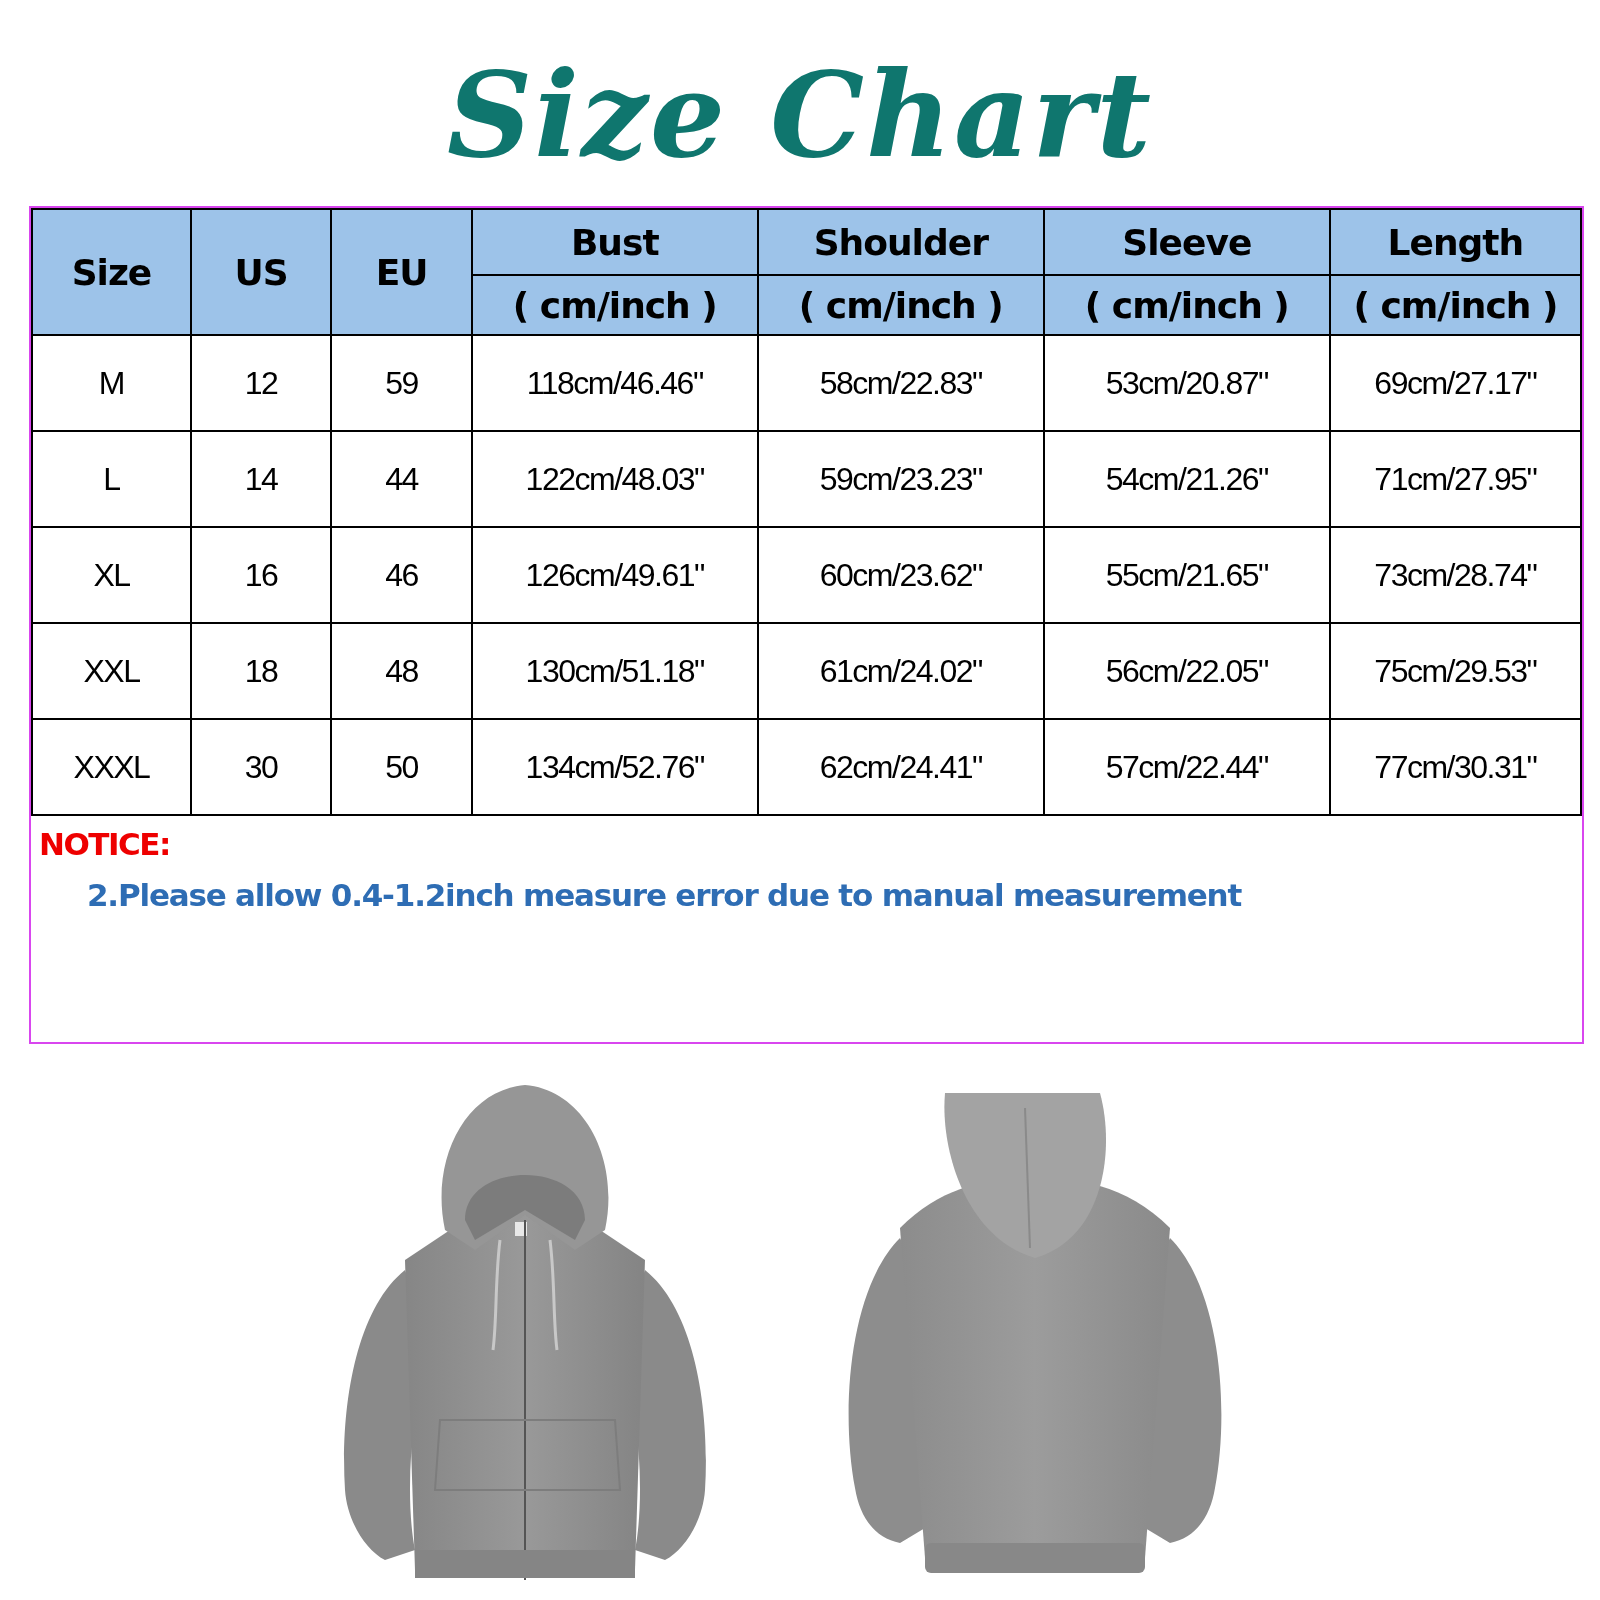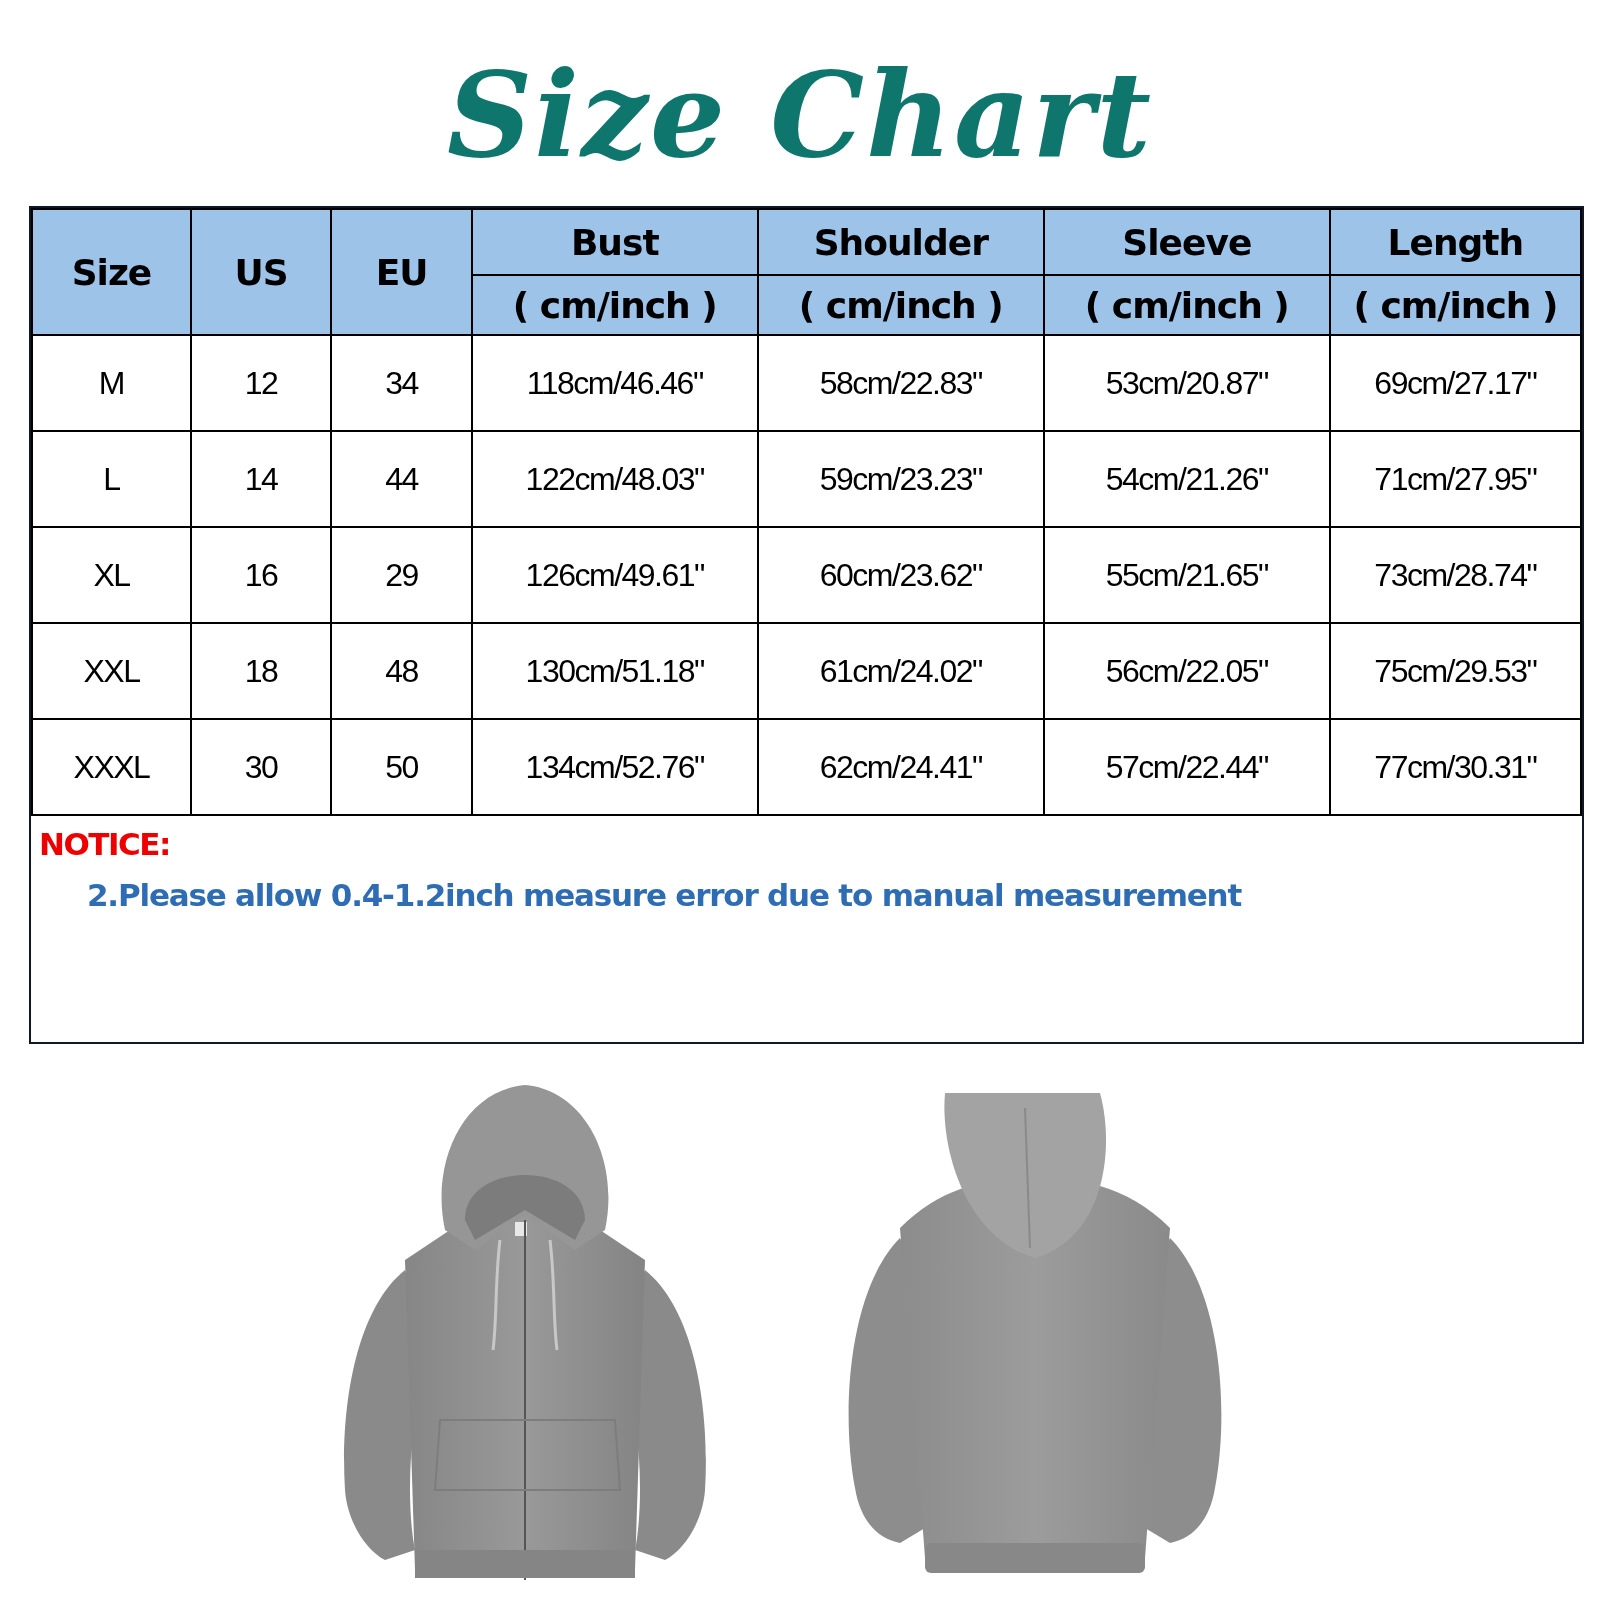--- a/index.html
+++ b/index.html
@@ -2,21 +2,21 @@
 <html><head>
 <meta charset="utf-8">
 <style>
   html, body { margin:0; padding:0; background:#ffffff; }
   body { width:1600px; height:1600px; position:relative; overflow:hidden; font-family:"Liberation Sans", sans-serif; }
   .title {
     position:absolute; left:0; top:40px; width:1600px; text-align:center;
     font-family:"DejaVu Serif", serif; font-weight:bold; font-style:italic;
     font-size:118px; color:#0f766e; letter-spacing:2px; line-height:150px;
   }
-  .chart-box { position:absolute; left:29px; top:206px; width:1551px; border:2px solid #0f172a; }
+  .chart-box { position:absolute; left:29px; top:206px; width:1551px; border:2px solid #d946ef; }
   table.size-table { border-collapse:collapse; width:100%; table-layout:fixed; }
   table.size-table th, table.size-table td { border:2px solid #000; text-align:center; padding:0; }
   table.size-table thead th {
     background:#9dc3e9; font-family:"DejaVu Sans", sans-serif; font-weight:bold;
     font-size:36px; color:#000; letter-spacing:-1px;
   }
   thead tr.h1 th { height:64px; }
   thead tr.h2 th { height:58px; }
   tbody td {
     height:94px; font-family:"Liberation Sans", sans-serif; font-size:32px; color:#000;
@@ -64,39 +64,39 @@
         <th>( cm/inch )</th>
         <th>( cm/inch )</th>
         <th>( cm/inch )</th>
         <th>( cm/inch )</th>
       </tr>
     </thead>
     <tbody>
       <tr>
         <td>M</td>
         <td>12</td>
-        <td>34</td>
+        <td>59</td>
         <td>118cm/46.46"</td>
         <td>58cm/22.83"</td>
         <td>53cm/20.87"</td>
         <td>69cm/27.17"</td>
       </tr>
       <tr>
         <td>L</td>
         <td>14</td>
         <td>44</td>
         <td>122cm/48.03"</td>
         <td>59cm/23.23"</td>
         <td>54cm/21.26"</td>
         <td>71cm/27.95"</td>
       </tr>
       <tr>
         <td>XL</td>
         <td>16</td>
-        <td>29</td>
+        <td>46</td>
         <td>126cm/49.61"</td>
         <td>60cm/23.62"</td>
         <td>55cm/21.65"</td>
         <td>73cm/28.74"</td>
       </tr>
       <tr>
         <td>XXL</td>
         <td>18</td>
         <td>48</td>
         <td>130cm/51.18"</td>

